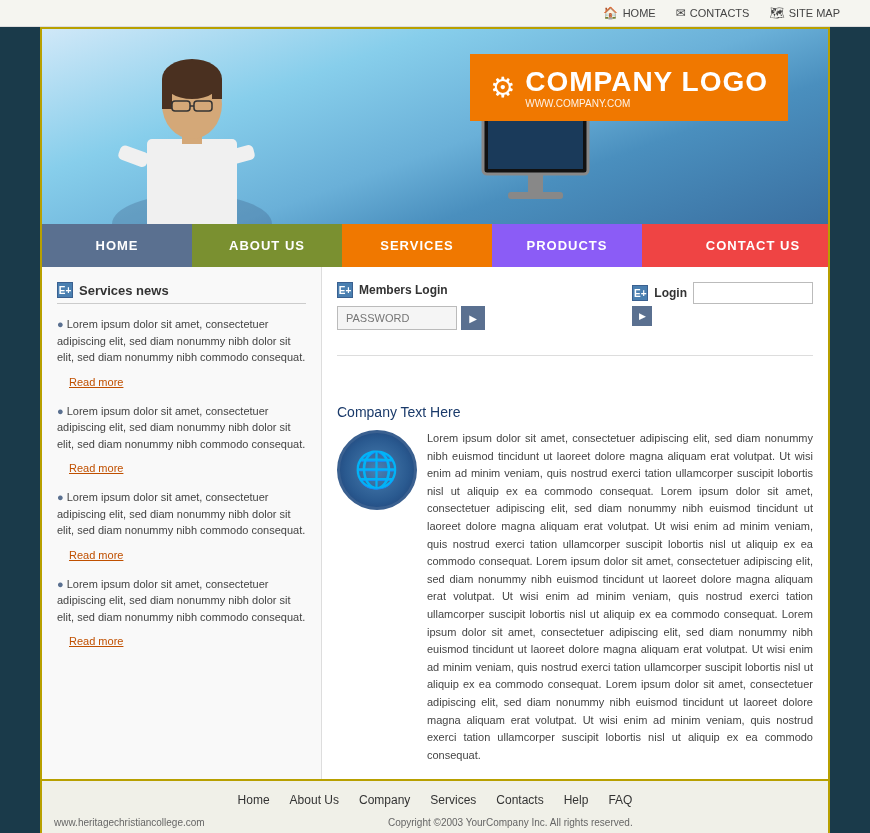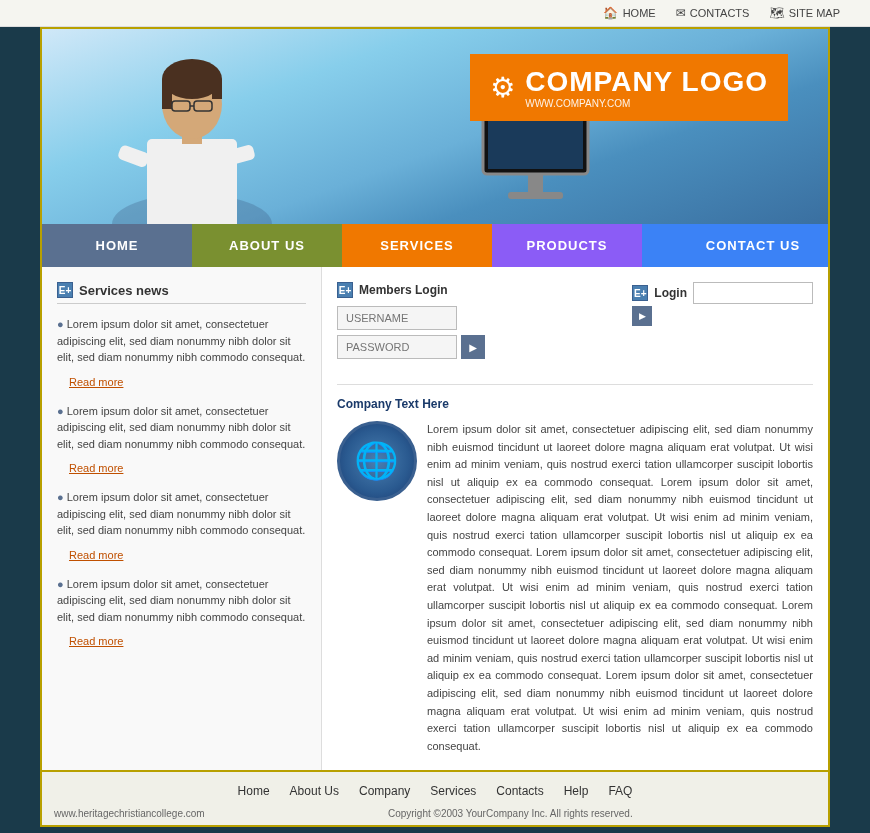--- a/index.html
+++ b/index.html
@@ -126,21 +126,21 @@
       font-weight: bold;
       letter-spacing: 1px;
       cursor: pointer;
       color: #fff;
       text-transform: uppercase;
     }
     .nav-home { background: #5a7090; }
     .nav-about { background: #7a9030; }
     .nav-services { background: #f07800; }
     .nav-products { background: #8b5cf6; }
-    .nav-contact { background: #3b82f6; padding-left: 36px; }
+    .nav-contact { background: #ef4444; padding-left: 36px; }
 
     
     .main-content {
       display: flex;
       gap: 0;
       min-height: 500px;
     }
 
     
     .sidebar {
@@ -284,24 +284,25 @@
       justify-content: center;
       margin-top: 2px;
     }
 
     
     .company-section {
       border-top: 1px solid #ddd;
       padding-top: 12px;
     }
     .company-title {
-      font-size: 12px;
-      font-weight: bold;
+      font-size: 14px;
+      font-weight: normal;
       color: #1a3a6a;
       margin-bottom: 10px;
+      margin-top: 36px;
     }
     .company-body {
       display: flex;
       gap: 10px;
       align-items: flex-start;
     }
     .company-icon-img {
       width: 80px;
       height: 80px;
       min-width: 80px;
@@ -477,23 +478,20 @@
       <div class="content-area">
 
         <div class="login-search-row">
 
           <div class="members-login-box">
             <div class="box-title">
               <span class="section-icon">E+</span>
               <span>Members Login</span>
             </div>
             <div class="input-row">
-              <input type="text" class="login-input" placeholder="USERNAME" style="">
-            </div>
-            <div class="input-row">
               <input type="password" class="login-input" placeholder="PASSWORD" style="">
               <button class="login-btn">▶</button>
             </div>
           </div>
 
           <div class="search-box">
             <div>
               <div class="search-label-box">
                 <span class="section-icon">E+</span>
                 <span>Login</span>

